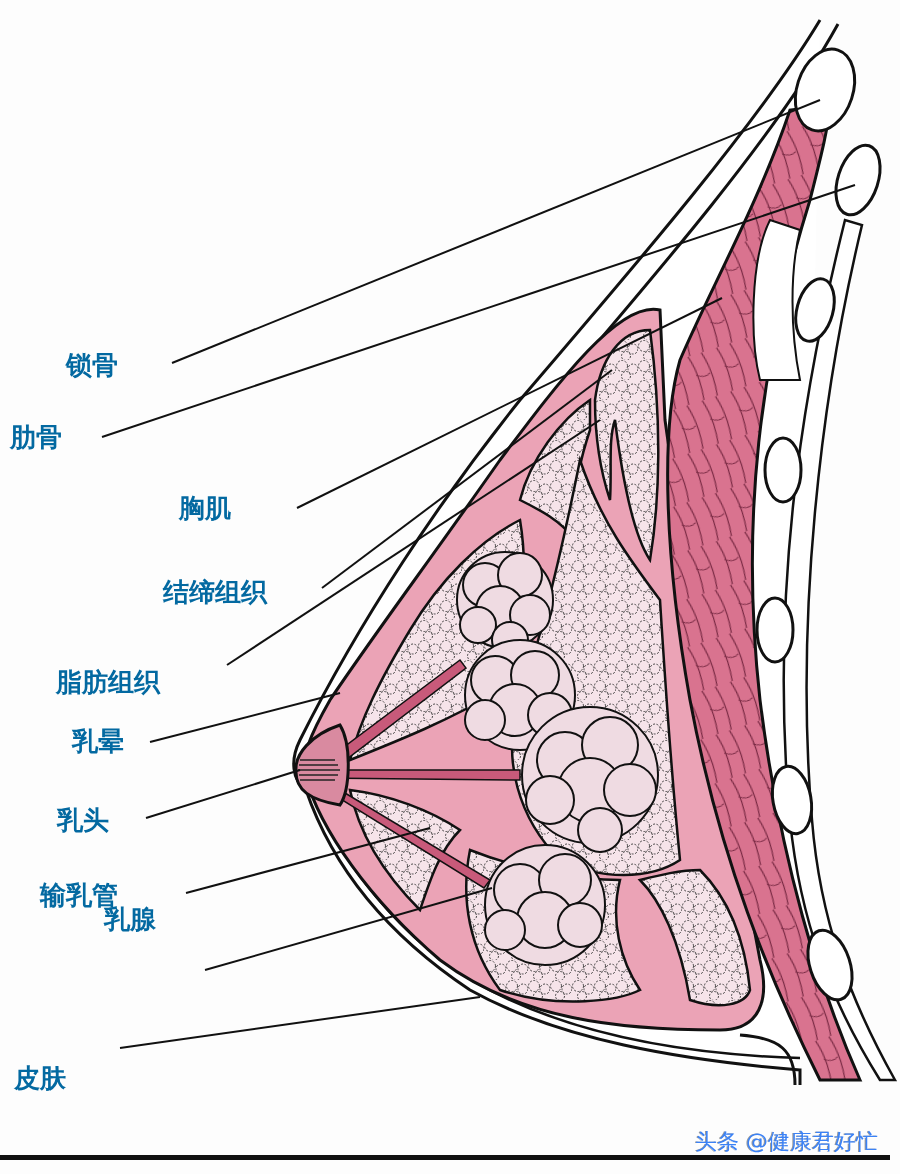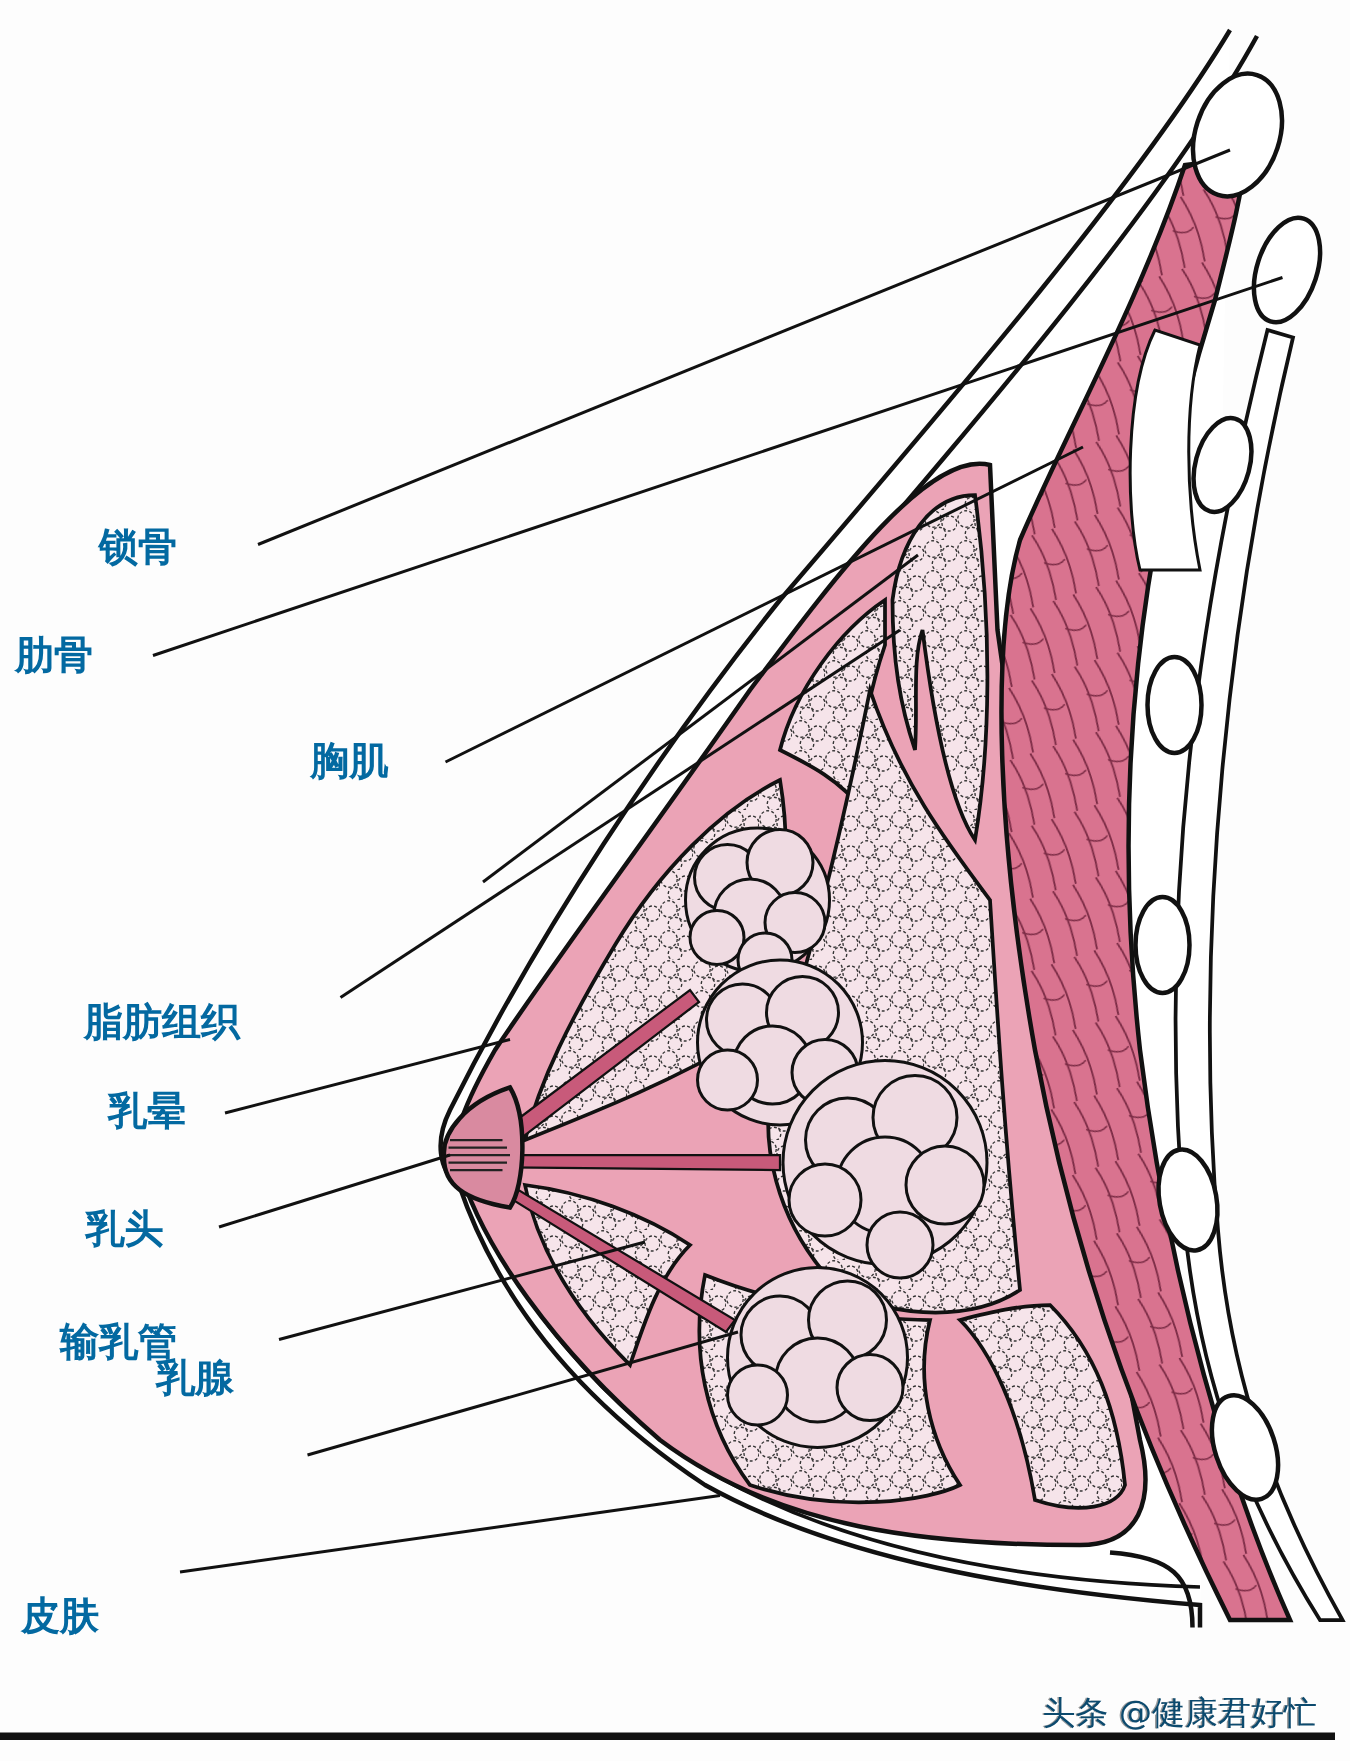--- a/index.html
+++ b/index.html
@@ -13,21 +13,21 @@
       color: #0369a1;
       line-height: 1;
       white-space: nowrap;
     }
     .watermark {
       position: absolute;
       right: 22px;
       top: 1127px;
       font-family: "DejaVu Sans", "Liberation Sans", sans-serif;
       font-size: 22px;
-      color: #0c4a6e;
+      color: #3b82f6;
       text-shadow: 1px 1px 0 #fff, -1px 0 0 #999;
       white-space: nowrap;
     }
     .bottom-rule {
       position: absolute; left: 0; top: 1155px; width: 890px; height: 5px; background: #111;
     }
   </style>
 </head>
 <body>
 
@@ -151,21 +151,22 @@
       <line x1="150" y1="742" x2="340" y2="693"></line>
       <line x1="146" y1="818" x2="300" y2="770"></line>
       <line x1="186" y1="893" x2="430" y2="828"></line>
       <line x1="205" y1="970" x2="492" y2="888"></line>
       <line x1="120" y1="1048" x2="480" y2="997"></line>
     </g>
   </svg>
 
   <div class="label" style="left:66px; top:352px;">锁骨</div>
   <div class="label" style="left:10px; top:424px;">肋骨</div>
-  <div class="label" style="left:207px; top:495px;">胸肌</div>
+  <div class="label" style="left:179px; top:495px;">胸肌</div>
+  <div class="label" style="left:163px; top:579px;">结缔组织</div>
   <div class="label" style="left:56px; top:653px;margin-top:16px;">脂肪组织</div>
   <div class="label" style="left:72px; top:728px;">乳晕</div>
   <div class="label" style="left:57px; top:807px;text-align:center;">乳头</div>
   <div class="label" style="left:40px; top:882px;">输乳管</div>
   <div class="label" style="left:104px; top:906px;">乳腺</div>
   <div class="label" style="left:14px; top:1065px;">皮肤</div>
 
   <div class="watermark">头条 @健康君好忙</div>
   <div class="bottom-rule"></div>
 </div>

